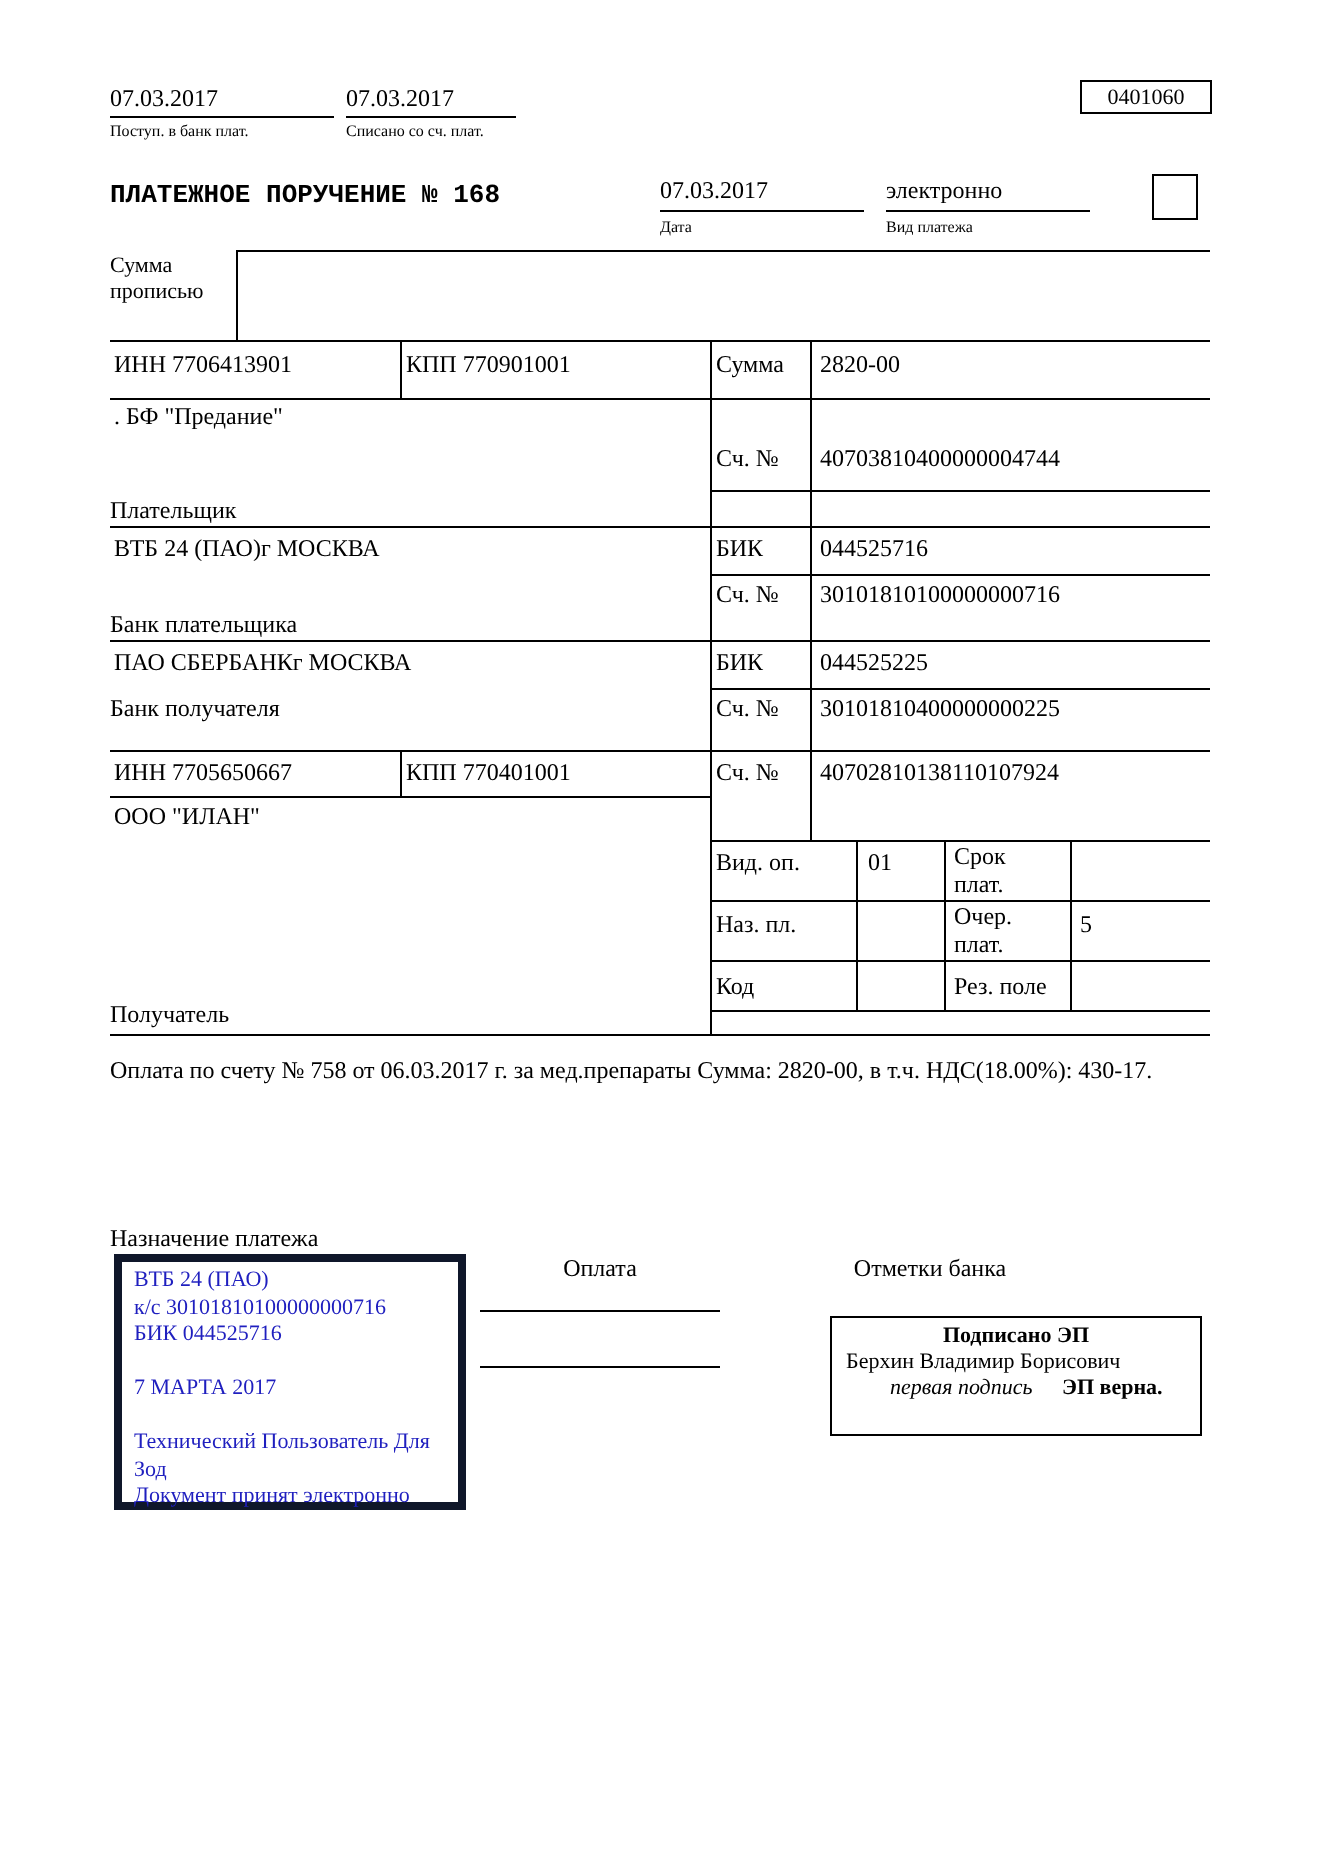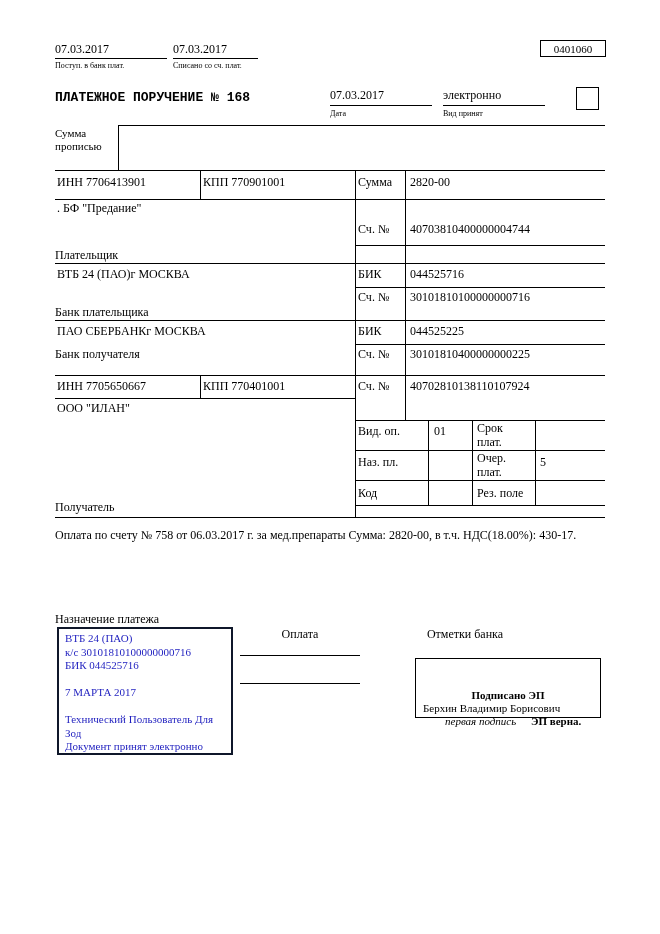--- a/index.html
+++ b/index.html
@@ -9,45 +9,45 @@
   .abs { position:absolute; white-space:nowrap; }
   .wrap { position:absolute; white-space:normal; }
   .hline { position:absolute; height:0; border-top:1px solid #000; }
   .vline { position:absolute; width:0; border-left:1px solid #000; }
   .ul { border-bottom:1px solid #000; }
   .small { font-size:8px; }
   .title { font-family:Liberation Mono, monospace; font-weight:bold; font-size:13px; }
   .box { position:absolute; border:1px solid #000; box-sizing:border-box; }
   .center { text-align:center; }
   .blue-stamp { position:absolute; left:57px; top:627px; width:176px; height:128px;
-                box-sizing:border-box; border:2px solid #0f172a; color:#1f1fbf;
+                box-sizing:border-box; border:4px solid #0f172a; color:#1f1fbf;
                 font-size:11px; line-height:13.5px; padding:3px 6px; }
   .bs-line { min-height:13.5px; white-space:normal; }
   .ep-stamp { position:absolute; left:415px; top:658px; width:186px; height:60px;
               box-sizing:border-box; border:1px solid #000; font-size:11px;
               line-height:13px; padding:3px 7px; }
-  .b { font-weight:bold;margin-top:27px; }
+  .b { font-weight:bold; }
   .i { font-style:italic; }
 </style>
 </head>
 <body>
 
 <div class="page">
 
   <div class="abs ul" style="left:55px;top:42px;width:112px;height:16px">07.03.2017</div>
   <div class="abs small" style="left:55px;top:61px">Поступ. в банк плат.</div>
   <div class="abs ul" style="left:173px;top:42px;width:85px;height:16px">07.03.2017</div>
   <div class="abs small" style="left:173px;top:61px">Списано со сч. плат.</div>
   <div class="box center" style="left:540px;top:40px;width:66px;height:17px;font-size:11px;line-height:17px">0401060</div>
 
   <div class="abs title" style="left:55px;top:90px">ПЛАТЕЖНОЕ ПОРУЧЕНИЕ № 168</div>
   <div class="abs ul" style="left:330px;top:88px;width:102px;height:17px">07.03.2017</div>
   <div class="abs small" style="left:330px;top:109px">Дата</div>
   <div class="abs ul" style="left:443px;top:88px;width:102px;height:17px">электронно</div>
-  <div class="abs small" style="left:443px;top:109px">Вид принят</div>
+  <div class="abs small" style="left:443px;top:109px">Вид платежа</div>
   <div class="box" style="left:576px;top:87px;width:23px;height:23px"></div>
 
   <div class="wrap" style="left:55px;top:127px;width:60px;font-size:11px;line-height:13px">Сумма прописью</div>
 
   <div class="hline" style="left:118px;top:125px;width:487px"></div>
   <div class="hline" style="left:55px;top:170px;width:550px"></div>
   <div class="hline" style="left:55px;top:199px;width:550px"></div>
   <div class="hline" style="left:355px;top:245px;width:250px"></div>
   <div class="hline" style="left:55px;top:263px;width:550px"></div>
   <div class="hline" style="left:355px;top:287px;width:250px"></div>

